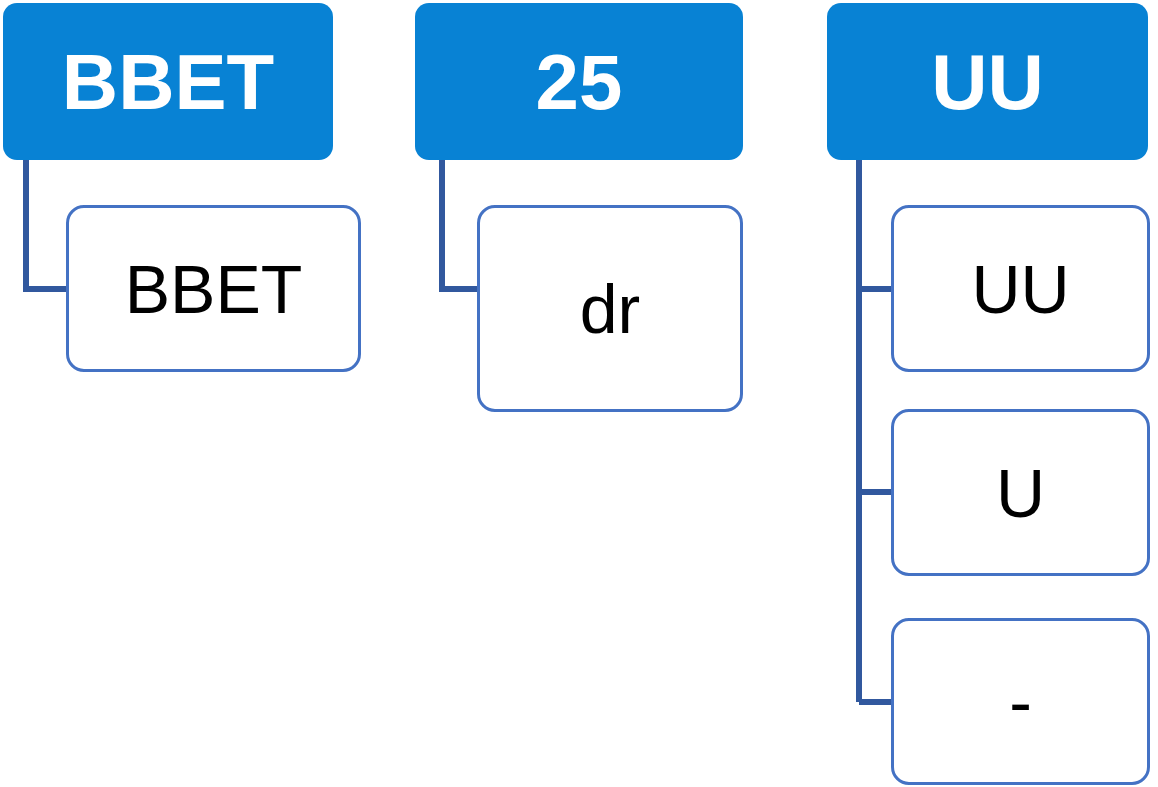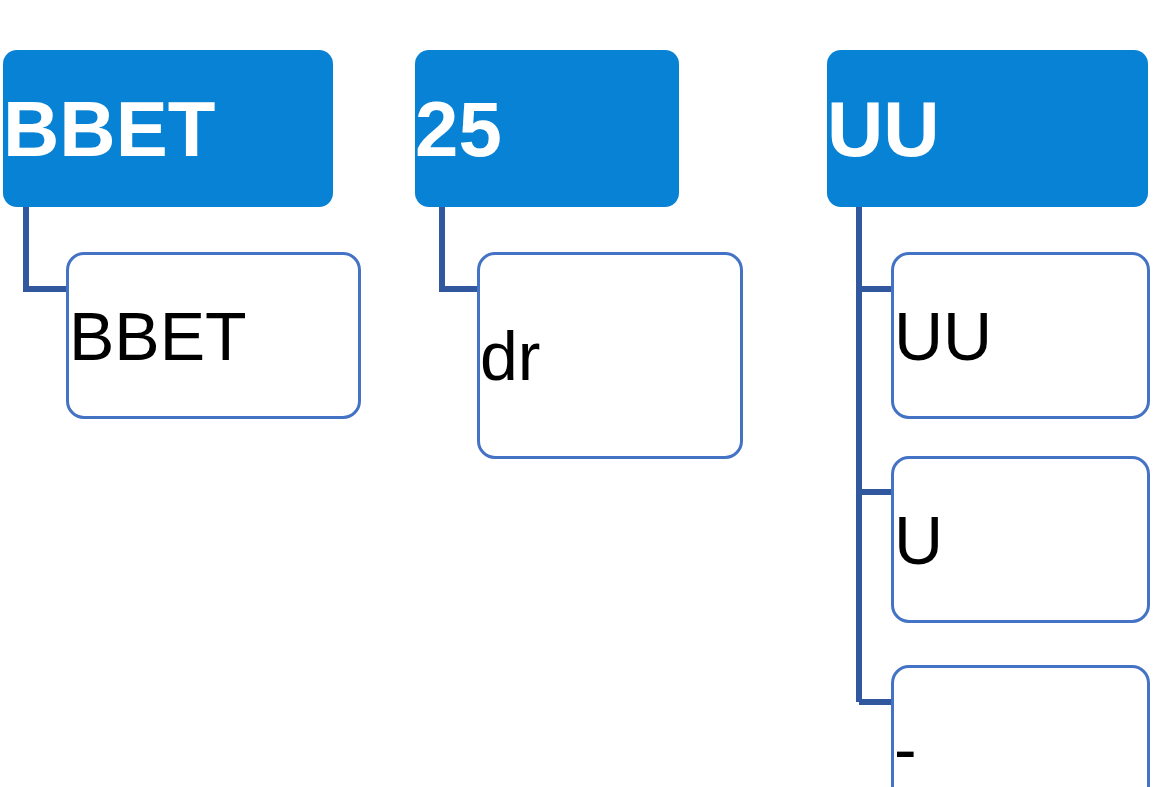--- a/index.html
+++ b/index.html
@@ -24,22 +24,22 @@
     top: 0;
     width: 1158px;
     height: 787px;
     pointer-events: none;
   }
   .node {
     position: absolute;
     box-sizing: border-box;
     display: flex;
     align-items: center;
+    justify-content: center;
     text-align: center;
-    margin-top: 47px;
   }
   .node-root {
     background: #0882D4;
     border-radius: 14px;
     color: #ffffff;
     font-weight: bold;
   }
   .node-root .node-label {
     color: #ffffff;
     font-weight: bold;
@@ -83,21 +83,21 @@
     </g>
   </svg>
 
   <div class="node node-root" style="left:3px; top:3px; width:330px; height:157px;">
     <span class="node-label" style="font-size:78px;">BBET</span>
   </div>
   <div class="node node-child" style="left:66px; top:205px; width:295px; height:167px;">
     <span class="node-label" style="font-size:68px;">BBET</span>
   </div>
 
-  <div class="node node-root" style="left:415px; top:3px; width:264px; height:157px;">
+  <div class="node node-root" style="left:415px; top:3px; width:328px; height:157px;">
     <span class="node-label" style="font-size:78px;">25</span>
   </div>
   <div class="node node-child" style="left:477px; top:205px; width:266px; height:207px;">
     <span class="node-label" style="font-size:68px;">dr</span>
   </div>
 
   <div class="node node-root" style="left:827px; top:3px; width:321px; height:157px;">
     <span class="node-label" style="font-size:78px;">UU</span>
   </div>
   <div class="node node-child" style="left:891px; top:205px; width:259px; height:167px;">

